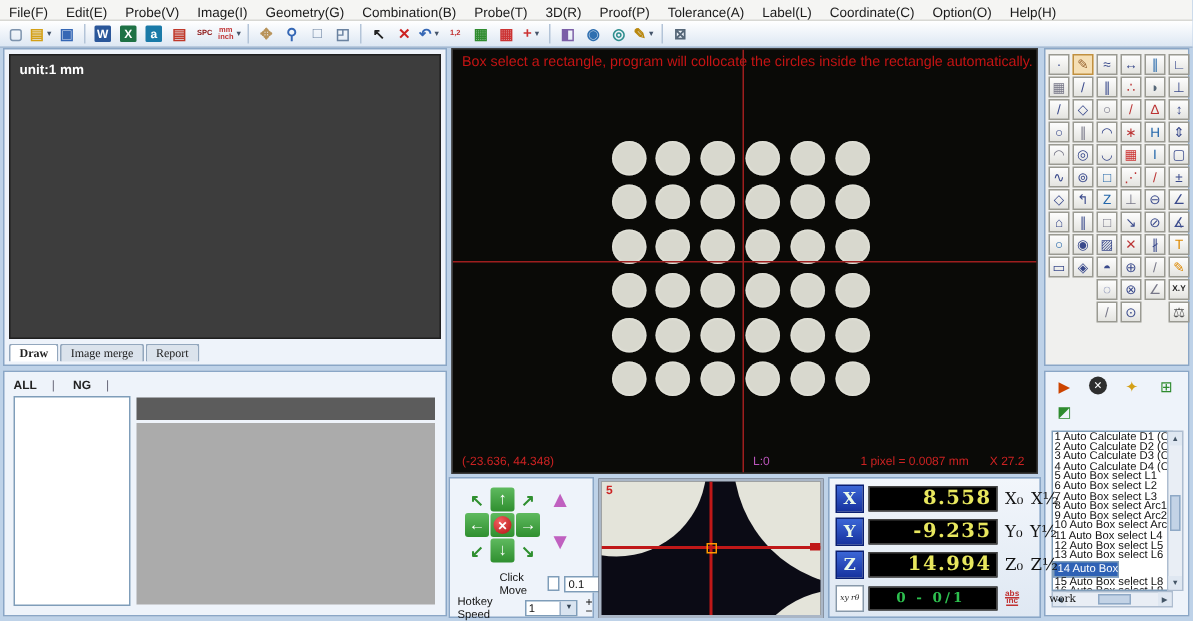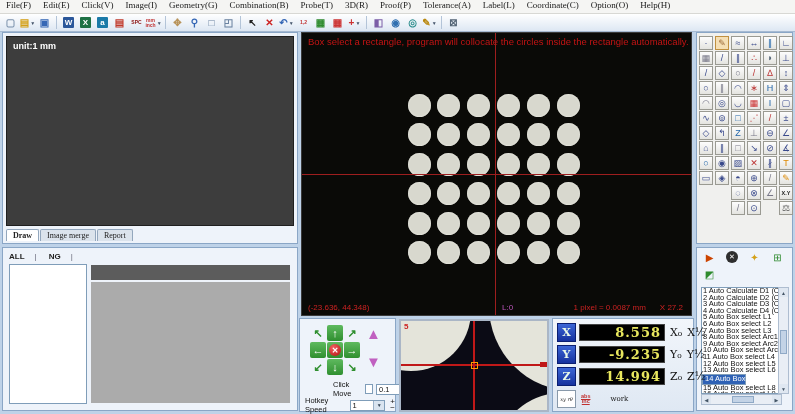--- a/index.html
+++ b/index.html
@@ -3,21 +3,21 @@
 <meta charset="utf-8">
 <style>
   html,body{margin:0;padding:0;}
   body{
     width:795px;height:414px;position:relative;overflow:hidden;
     background:#bed2e8;font-family:"Liberation Sans",sans-serif;
     -webkit-font-smoothing:antialiased;
   }
   
   .menubar{position:absolute;left:0;top:0;width:795px;height:13px;background:#f5f5f3;
-    border-bottom:1px solid #d8d8d4;display:flex;align-items:flex-start;font-size:9px;color:#1a1a1a;font-family:Liberation Serif, serif;}
+    border-bottom:1px solid #d8d8d4;display:flex;align-items:flex-end;font-size:9px;color:#1a1a1a;}
   .menu-item{padding:0 6px;cursor:default;}
   .toolbar{position:absolute;left:0;top:14px;width:795px;height:17px;
     background:linear-gradient(#ffffff,#dde7f3);border-bottom:1px solid #a6bad2;
     display:flex;align-items:center;padding-left:2px;}
   .tbico{width:17px;height:15px;display:inline-flex;align-items:center;justify-content:center;
     font-size:10px;border-radius:2px;margin:0 0;position:relative;cursor:default;}
   .tbico .bgbox{width:11px;height:11px;display:flex;align-items:center;justify-content:center;
     font-size:8px;font-weight:bold;border-radius:1px;}
   .tbico .txt{font-size:5px;font-weight:bold;line-height:5px;text-align:center;}
   .tbsep{width:1px;height:13px;background:#b3c4d8;margin:0 3px;}
@@ -107,21 +107,21 @@
   .absinc{font-size:5.5px;line-height:5.5px;color:#c03030;text-align:center;margin-left:5px;
     font-weight:bold;text-decoration:underline;cursor:default;}
   .worklbl{font-size:7px;color:#111;margin-left:20px;font-family:"DejaVu Serif",serif;cursor:default;}
 </style>
 </head>
 <body>
 
 <div class="menubar">
     <span class="menu-item">File(F)</span>
     <span class="menu-item">Edit(E)</span>
-    <span class="menu-item">Click(V)</span>
+    <span class="menu-item">Probe(V)</span>
     <span class="menu-item">Image(I)</span>
     <span class="menu-item">Geometry(G)</span>
     <span class="menu-item">Combination(B)</span>
     <span class="menu-item">Probe(T)</span>
     <span class="menu-item">3D(R)</span>
     <span class="menu-item">Proof(P)</span>
     <span class="menu-item">Tolerance(A)</span>
     <span class="menu-item">Label(L)</span>
     <span class="menu-item">Coordinate(C)</span>
     <span class="menu-item">Option(O)</span>
@@ -470,19 +470,20 @@
   <div class="drorow" style="top:48px;">
     <div class="axbox">Z</div>
     <div class="lcd">14.994</div>
     <span class="zh-lbl">Z₀</span>
     <span class="zh-lbl">Z½</span>
   </div>
   <div class="drorow" style="top:71px;">
     <div class="modebtn">
       <span>xy rθ</span>
     </div>
+    <div class="lcd green" style="height:16px;">0 - 0/1</div>
     <div class="absinc">
       <div>abs</div>
       <div>inc</div>
     </div>
     <span class="worklbl">work</span>
   </div>
 </div>
 
 </body></html>

